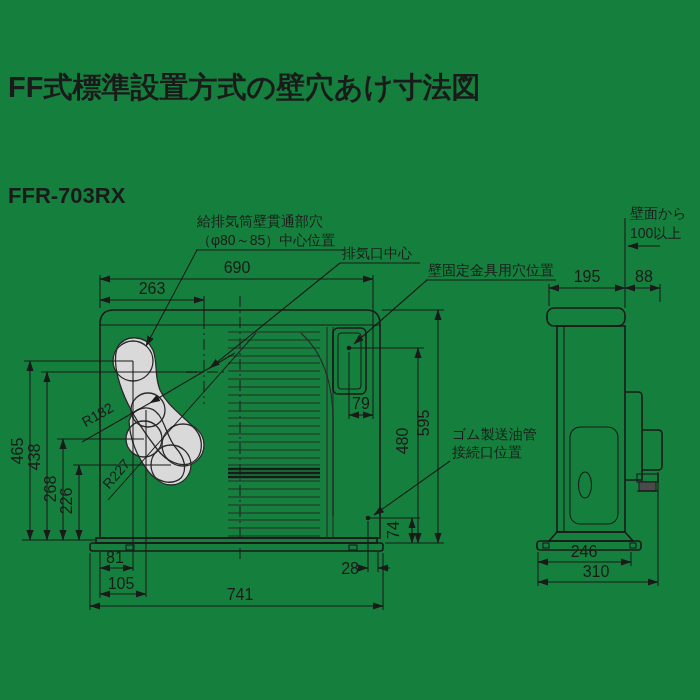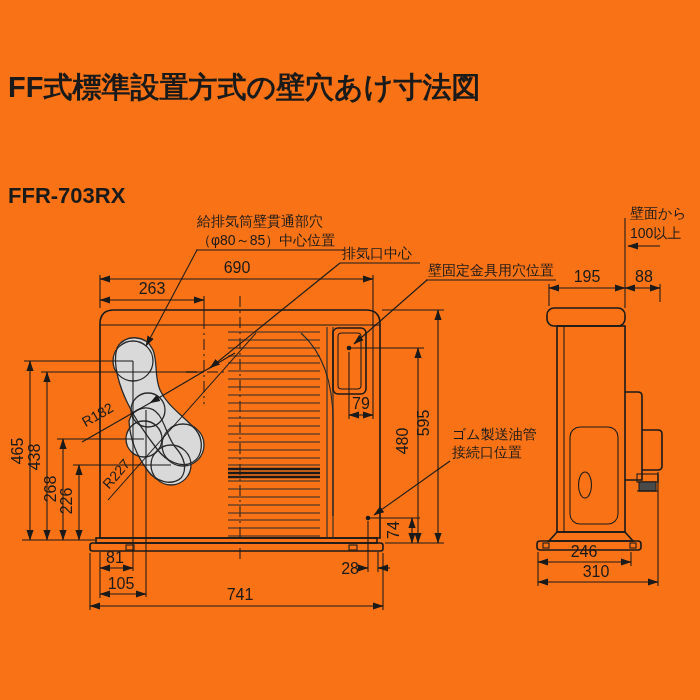--- a/index.html
+++ b/index.html
@@ -1,16 +1,16 @@
 <!DOCTYPE html>
 <html><head>
 <meta charset="utf-8">
 <style>
   html,body{margin:0;padding:0;background:#ffffff;}
-  .page{position:relative;width:700px;height:700px;background:#f97316;overflow:hidden;
+  .page{position:relative;width:700px;height:700px;background:#15803d;overflow:hidden;
         font-family:"Liberation Sans","DejaVu Sans",sans-serif;color:#1a1a1a;}
   svg{position:absolute;left:0;top:0;}
   svg text{font-family:"Liberation Sans","DejaVu Sans",sans-serif;fill:#1a1a1a;}
   .title{font-size:29px;font-weight:700;}
   .model{font-size:22px;font-weight:700;}
   .ann{font-size:14px;}
   .dim{font-size:16px;}
   .ln{stroke:#1a1a1a;stroke-width:1.6;fill:none;}
   .thin{stroke:#1a1a1a;stroke-width:1.05;fill:none;}
   .gr{stroke:#2a2a2a;stroke-width:1.1;fill:none;}

